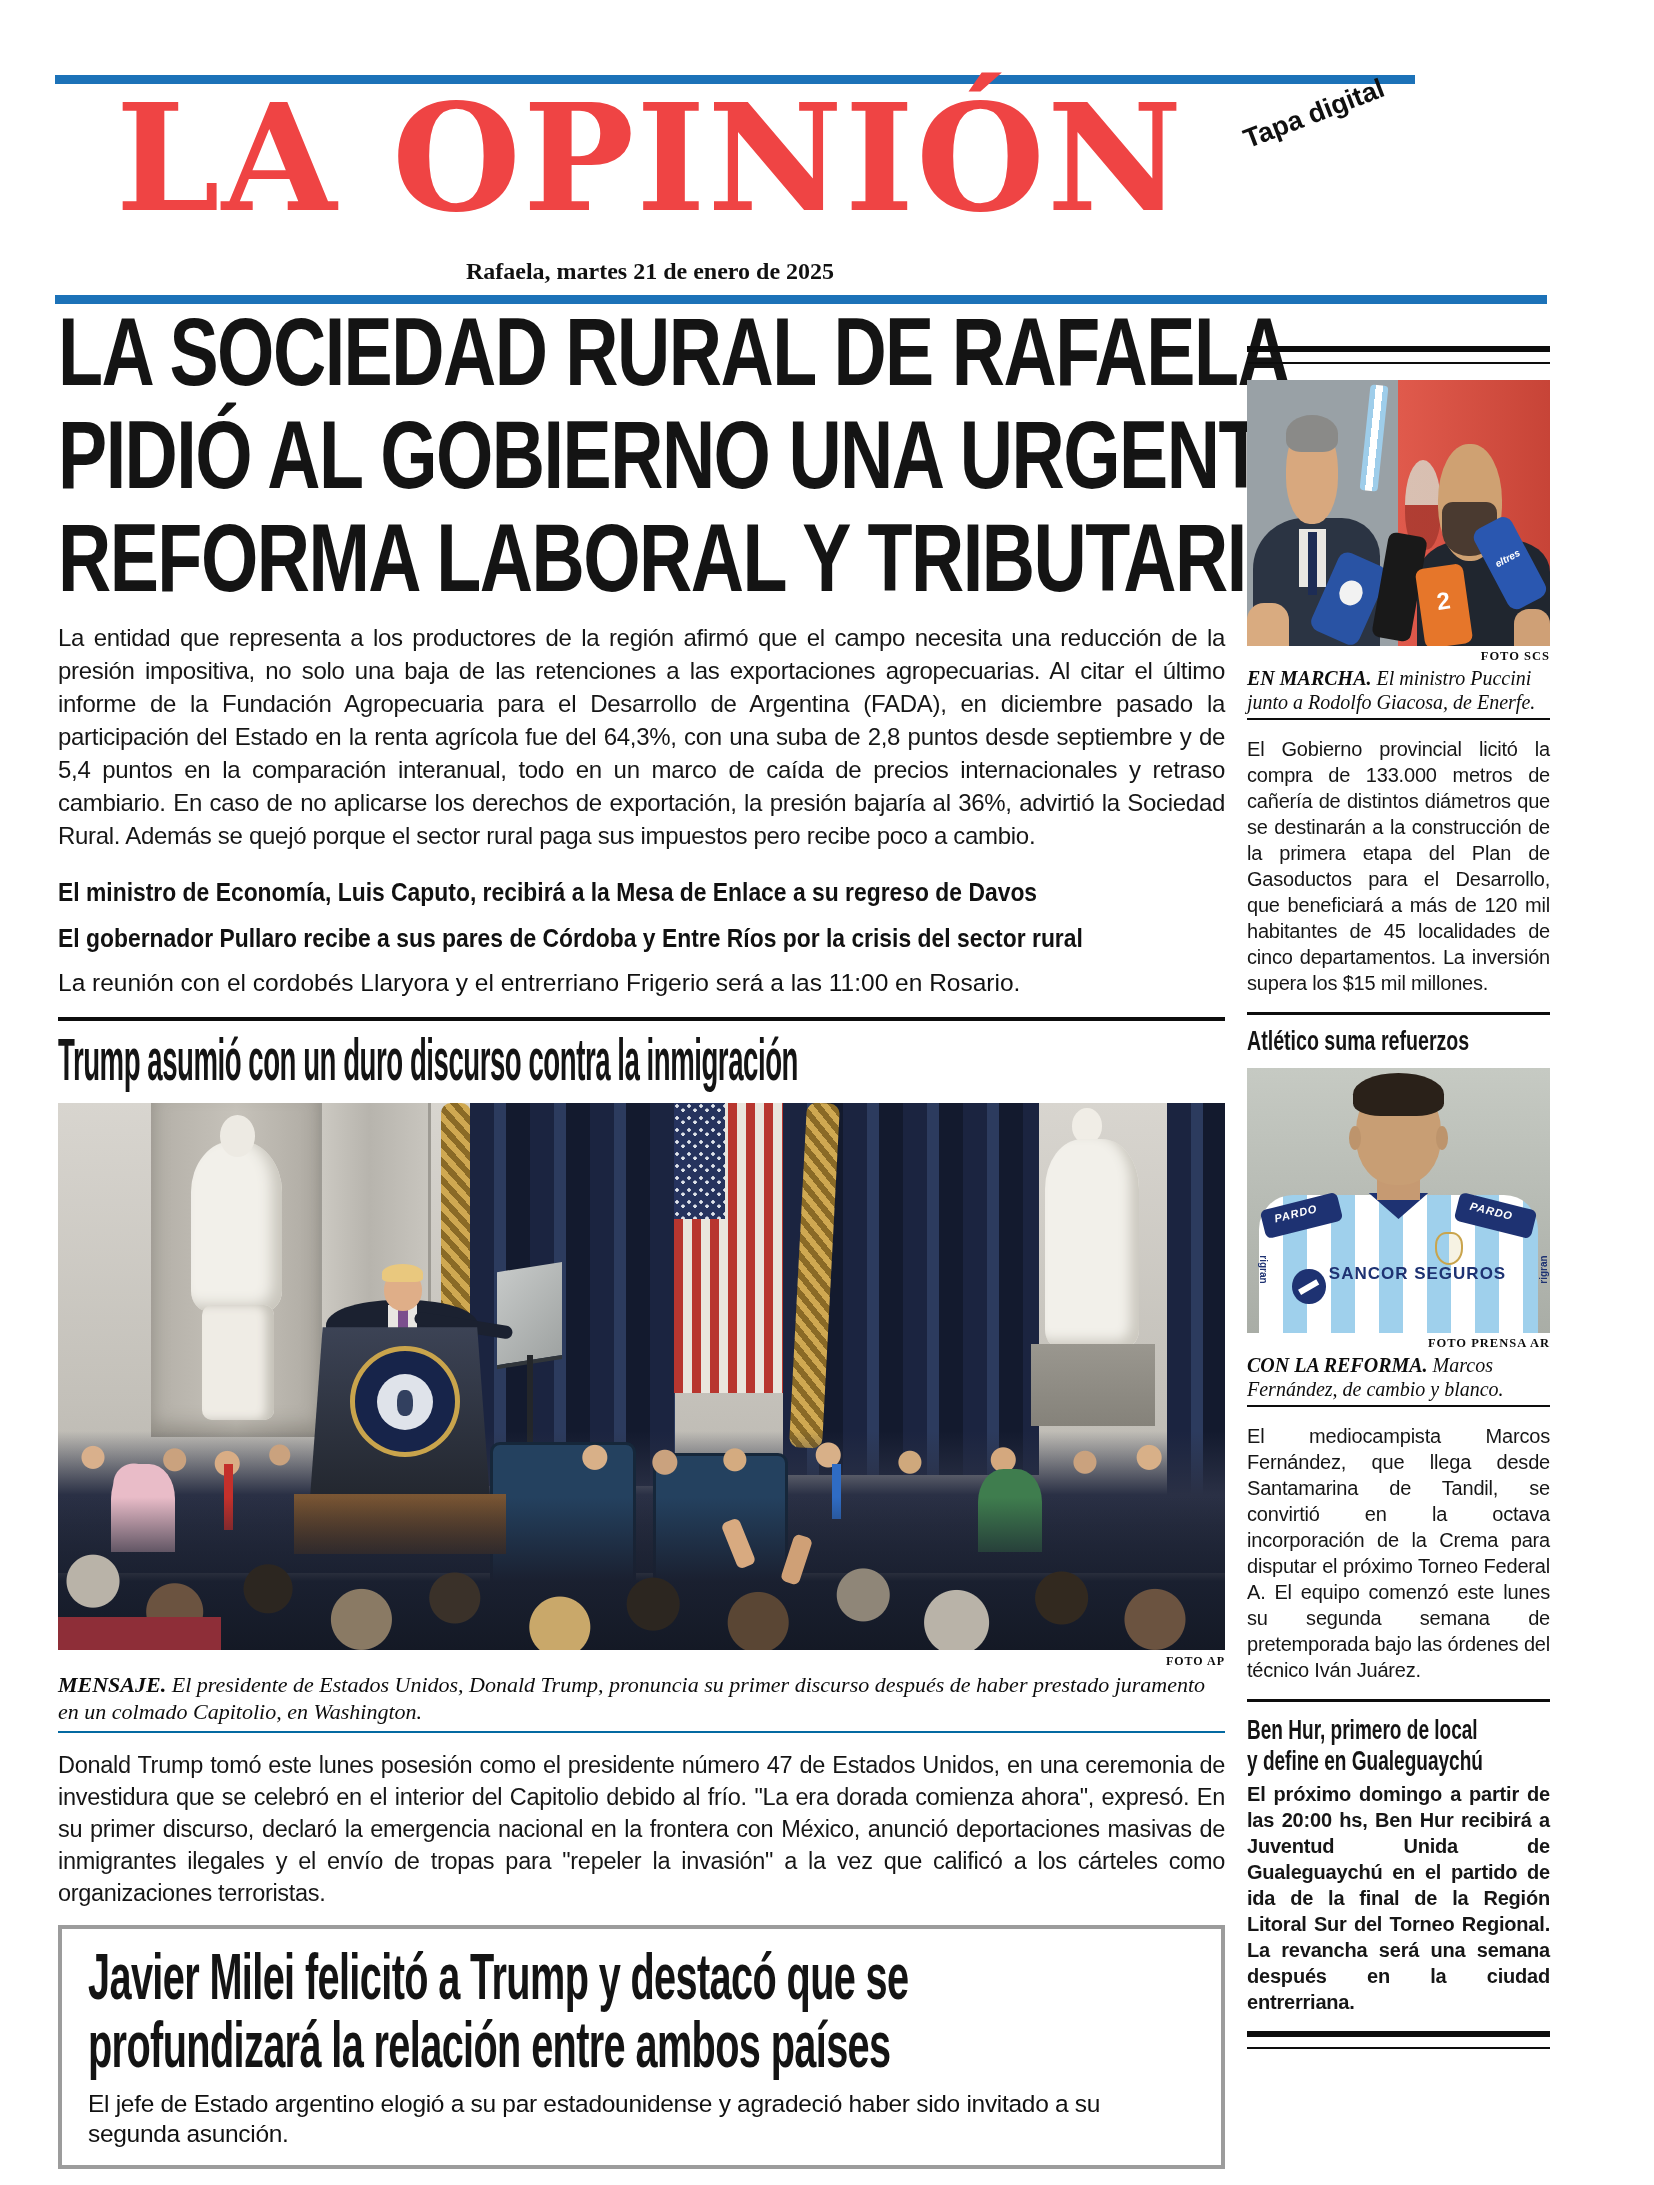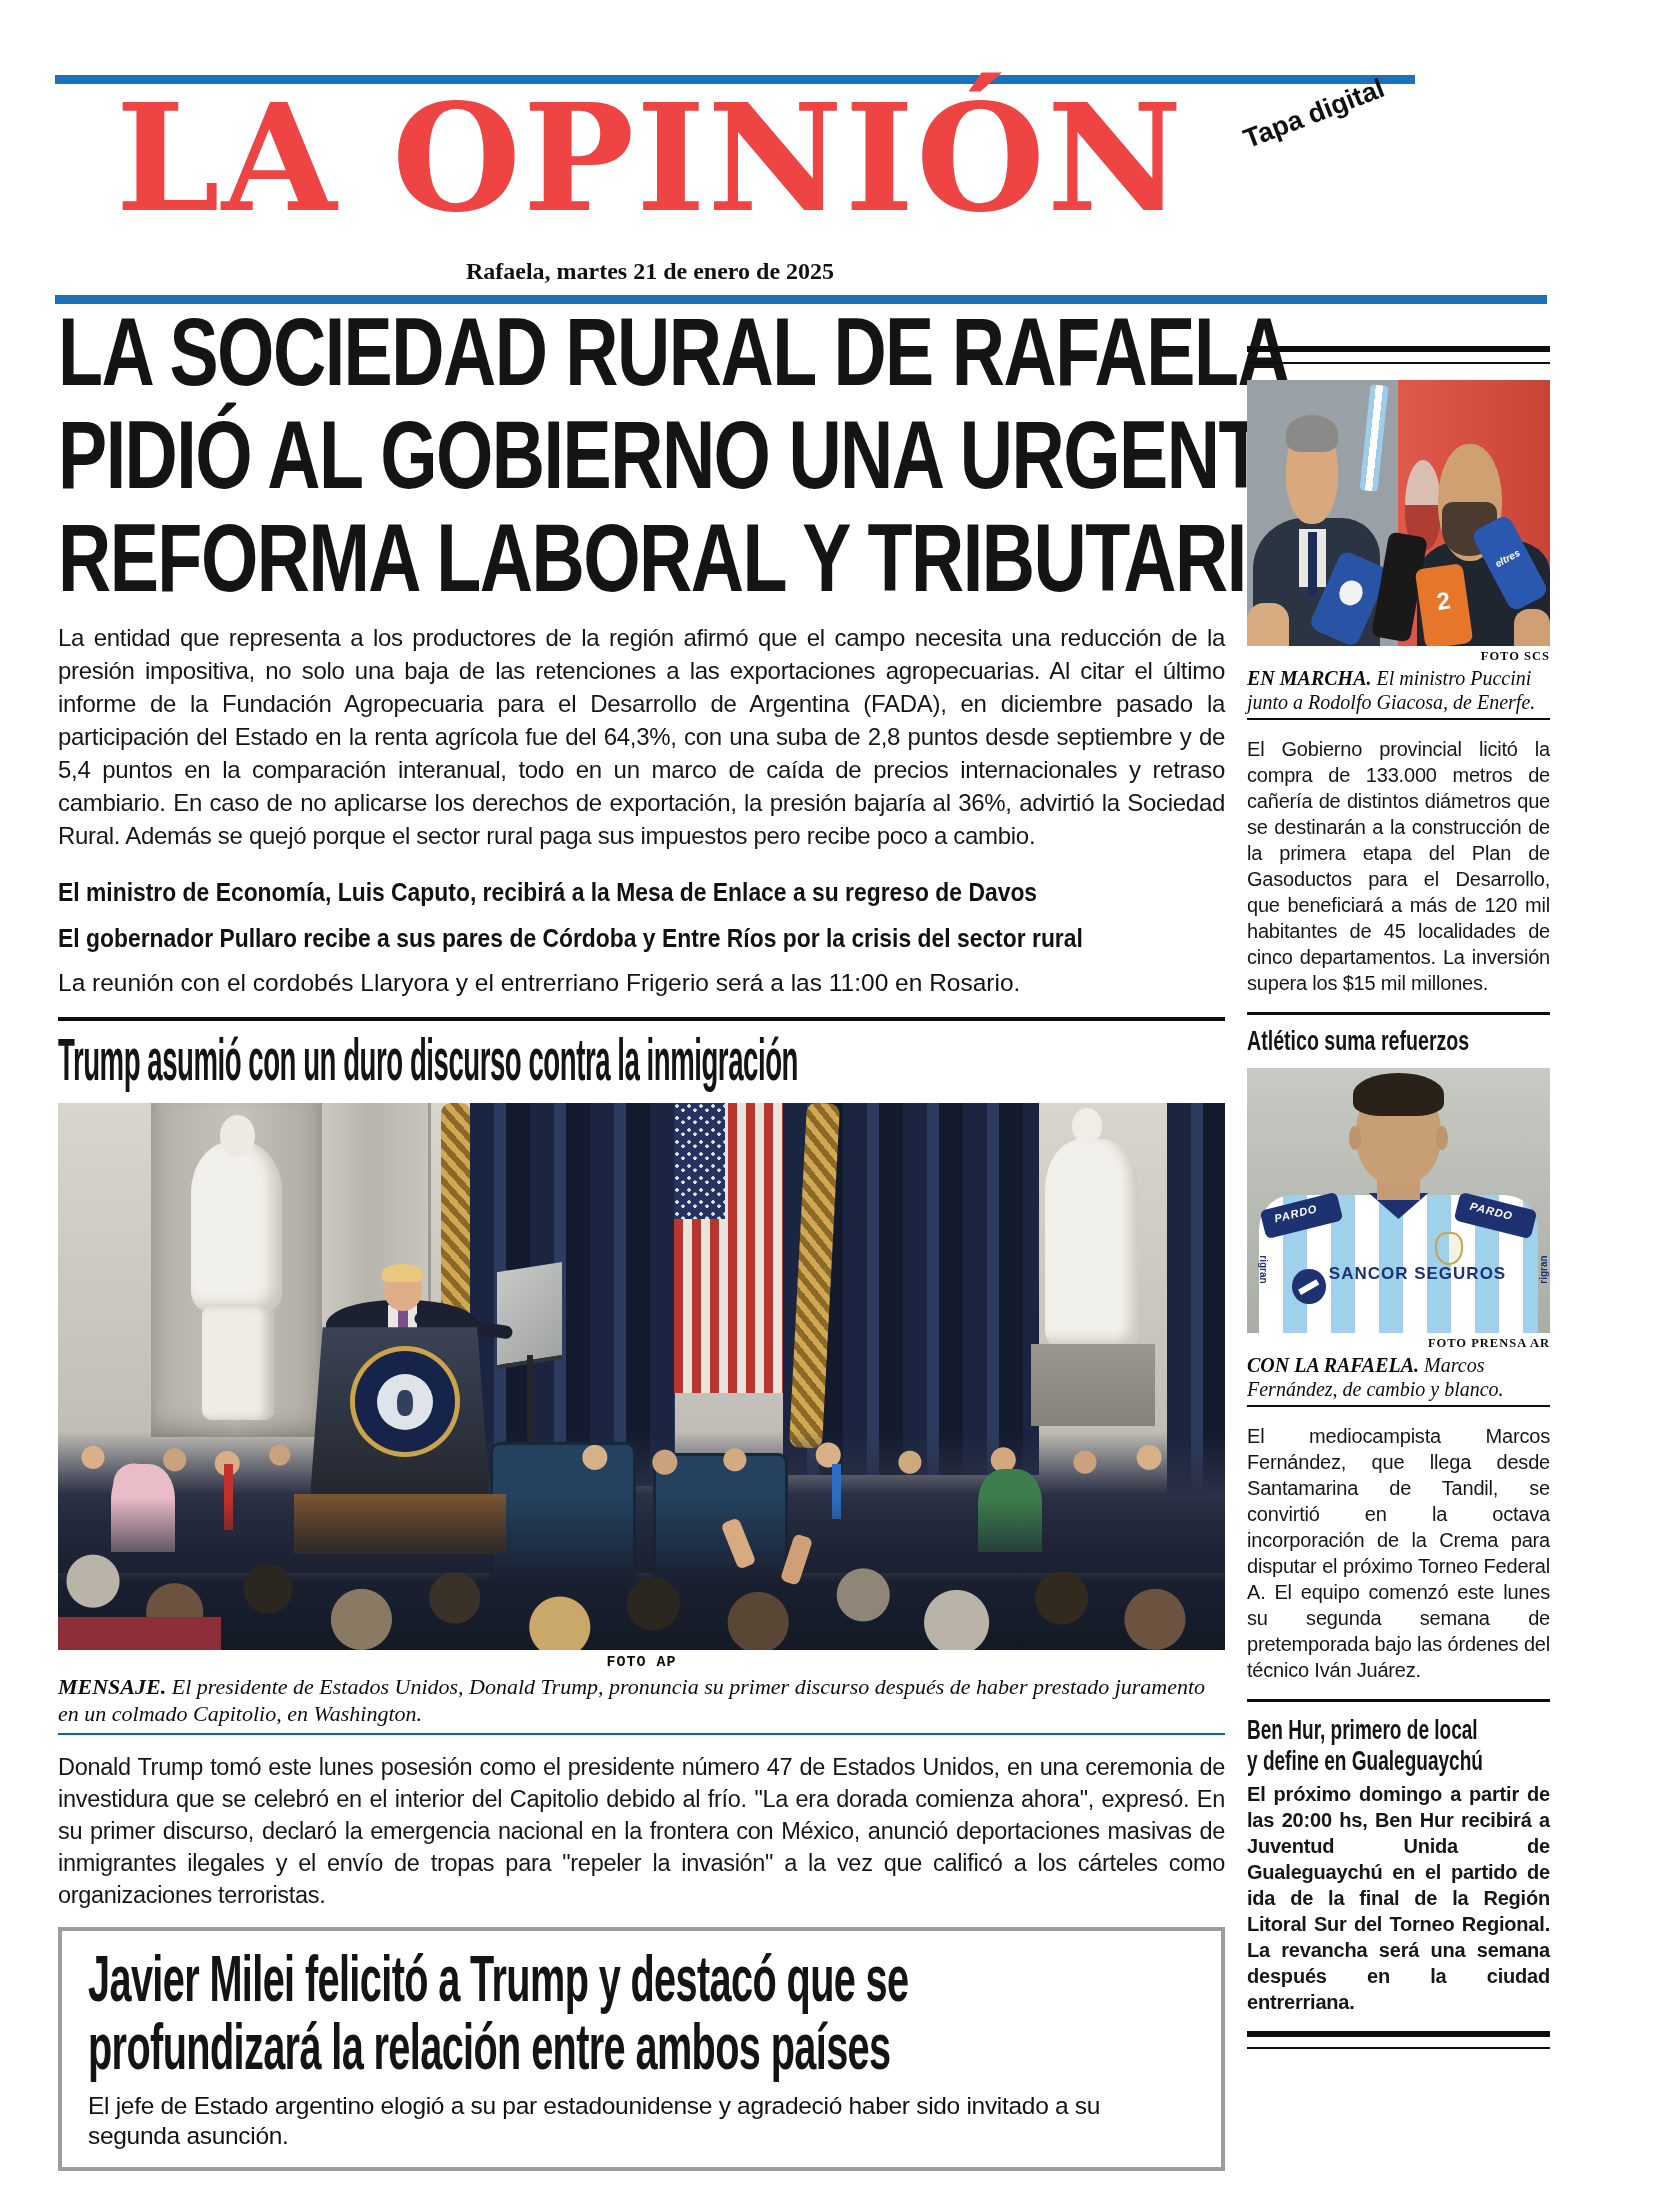--- a/index.html
+++ b/index.html
@@ -21,22 +21,22 @@
   .side-col{position:absolute;left:1247px;top:300px;width:303px;}
   
   .cx{display:inline-block;transform:scaleX(var(--sx,1));transform-origin:0 50%;white-space:nowrap;}
   .hl{overflow:visible;}
   .h1line{font-weight:bold;font-size:97px;line-height:103px;letter-spacing:-2px;color:#141414;}
   .h2line{font-weight:bold;font-size:60px;line-height:66px;letter-spacing:-1px;color:#141414;}
   .body-txt{font-size:24px;line-height:33px;letter-spacing:-0.3px;text-align:justify;color:#161616;}
   .subhead{font-weight:bold;font-size:26px;line-height:32px;}
   .note-txt{font-size:24.5px;line-height:33px;}
   .blackrule{height:4px;background:#0d0d0d;}
-  .credit{font-family:Liberation Mono, monospace;font-weight:bold;font-size:15px;
-          letter-spacing:1px;text-align:center;color:#0d0d0d;}
+  .credit{font-family:Liberation Serif, serif;font-weight:bold;font-size:12px;
+          letter-spacing:1px;text-align:right;color:#0d0d0d;}
   .caption{font-family:"Liberation Serif","DejaVu Serif",serif;font-style:italic;font-size:22px;
            line-height:27px;color:#0d0d0d;border-bottom:2px solid #0369a1;padding-bottom:6px;}
   .caption b{font-style:italic;}
   
   .mbox{margin-top:16px;border:4px solid #9c9c9c;padding:14px 26px 16px 26px;}
   .mboxline{font-weight:bold;font-size:64px;line-height:68px;letter-spacing:-1px;color:#141414;}
   .mboxsub{font-size:24.5px;line-height:30px;letter-spacing:-0.3px;margin-top:10px;}
   
   .s-rule-double{height:10px;border-top:6px solid #0d0d0d;border-bottom:2px solid #0d0d0d;}
   .s-rule{height:3px;background:#0d0d0d;}
@@ -244,21 +244,21 @@
       <div class="abs" style="left:0.5%;top:74%;color:#1e3272;font-weight:bold;font-size:10px;transform:rotate(90deg);">rigran</div>
       <div class="abs" style="left:93%;top:74%;color:#1e3272;font-weight:bold;font-size:10px;transform:rotate(-90deg);">rigran</div>
       <div class="abs" style="left:43%;top:38%;width:14%;height:12%;background:#c69a72;"></div>
       <div class="abs" style="left:36%;top:6%;width:28%;height:38%;background:#c89e74;border-radius:46%;"></div>
       <div class="abs" style="left:35%;top:2%;width:30%;height:16%;background:#2a2119;border-radius:50% 50% 30% 30%;"></div>
       <div class="abs" style="left:33.5%;top:22%;width:4%;height:9%;background:#bd946c;border-radius:50%;"></div>
       <div class="abs" style="left:62.5%;top:22%;width:4%;height:9%;background:#bd946c;border-radius:50%;"></div>
     </div>
 
     <div class="s-credit" style="margin-top:3px;">FOTO PRENSA AR</div>
-    <p class="s-caption" style="margin:2px 0 0 0;"><b>CON LA RAFAELA.</b><span> Marcos Fernández, de cambio y blanco.</span></p>
+    <p class="s-caption" style="margin:2px 0 0 0;"><b>CON LA REFORMA.</b><span> Marcos Fernández, de cambio y blanco.</span></p>
     <p class="s-body" style="margin:16px 0 0 0;">El mediocampista Marcos Fernández, que llega desde Santamarina de Tandil, se convirtió en la octava incorporación de la Crema para disputar el próximo Torneo Federal A. El equipo comenzó este lunes su segunda semana de pretemporada bajo las órdenes del técnico Iván Juárez.</p>
 
     <div class="s-rule" style="margin-top:16px;"></div>
     <div style="margin-top:12px;">
       <div class="s-head"><span class="cx" style="--sx:.68">Ben Hur, primero de local</span></div>
       <div class="s-head"><span class="cx" style="--sx:.68">y define en Gualeguaychú</span></div>
     </div>
     <p class="s-body" style="margin:5px 0 0 0;font-weight:bold;">El próximo domingo a partir de las 20:00 hs, Ben Hur recibirá a Juventud Unida de Gualeguaychú en el partido de ida de la final de la Región Litoral Sur del Torneo Regional. La revancha será una semana después en la ciudad entrerriana.</p>
 
     <div class="s-rule-double" style="margin-top:16px;"></div>

